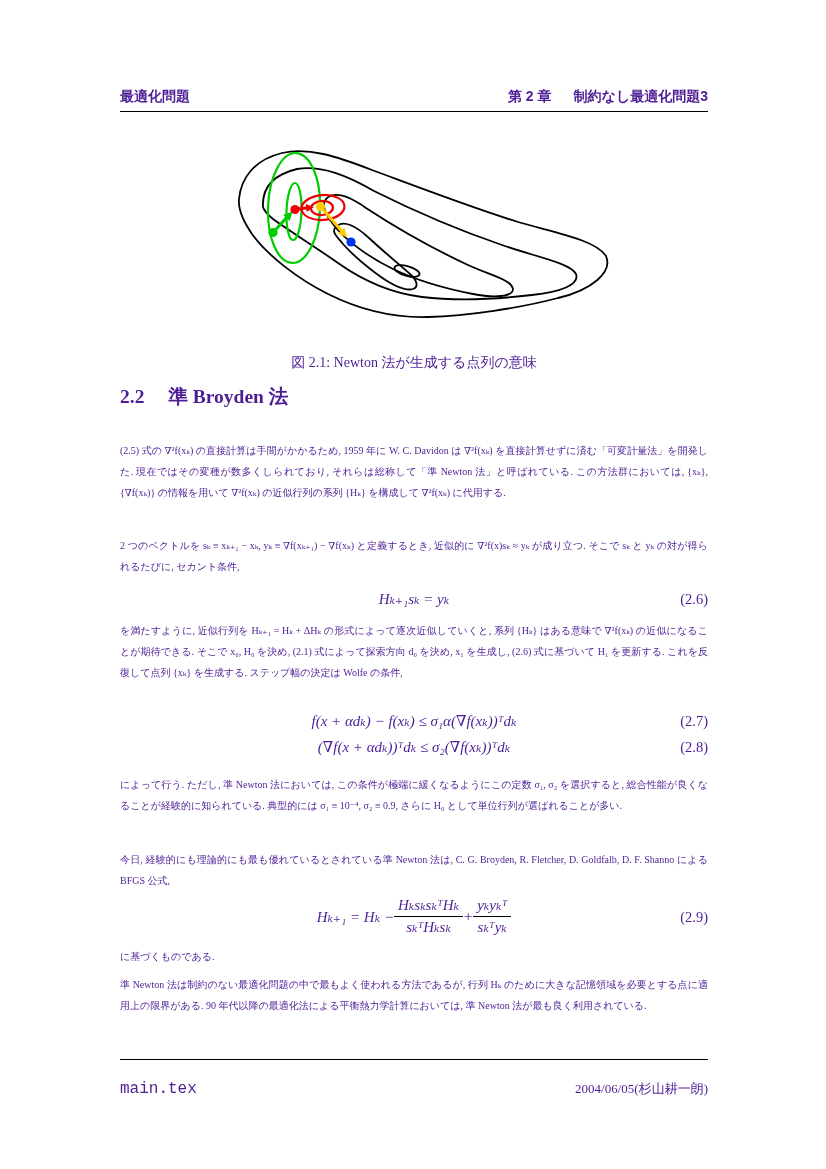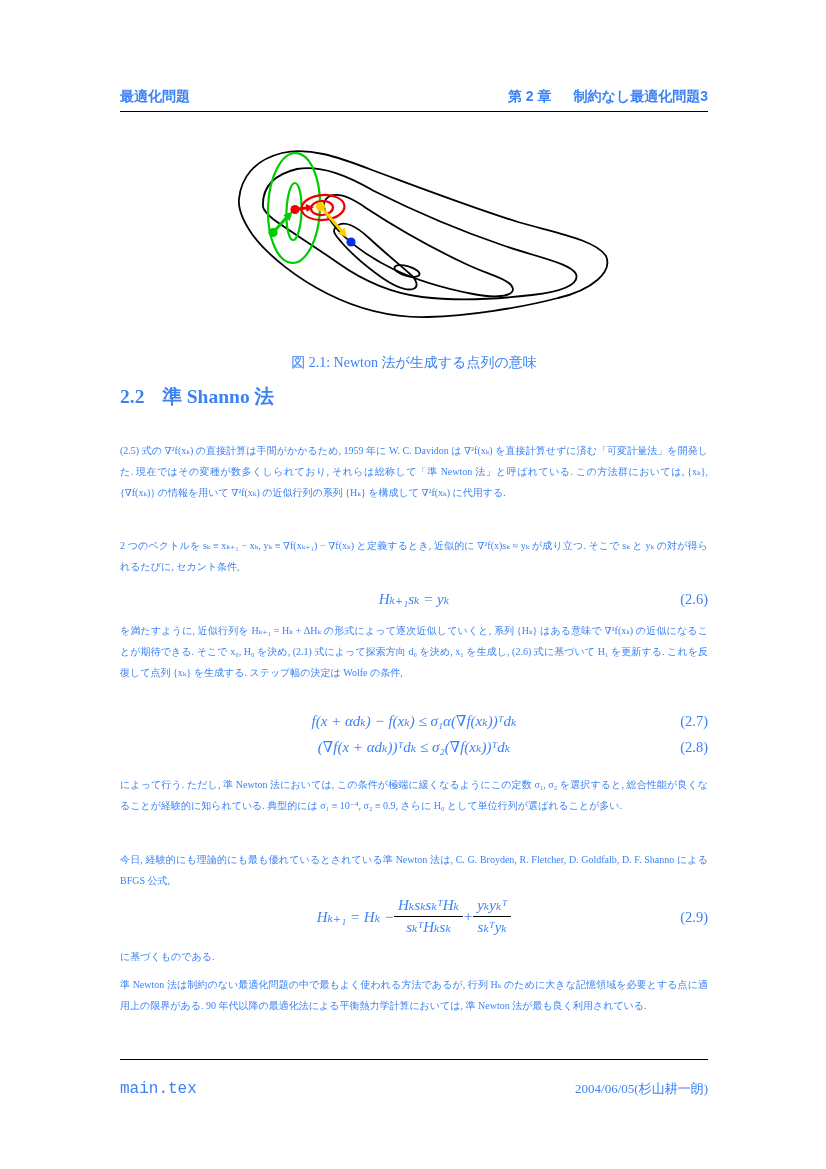--- a/index.html
+++ b/index.html
@@ -1,20 +1,20 @@
 <!DOCTYPE html>
 <html><head>
 <meta charset="utf-8">
 <style>
   html,body { margin:0; padding:0; background:#e8e8e8; }
   .page {
     position:relative; width:826px; height:1169px; margin:0 auto;
     background:#ffffff;
     font-family:"Liberation Serif","DejaVu Serif",serif;
-    color:#3b82f6;
+    color:#4c1d95;
   }
   
   .header {
     position:absolute; top:88px; left:120px; width:588px;
     display:flex; align-items:baseline;
     font-family:"Liberation Sans","DejaVu Sans",sans-serif;
     font-weight:bold; font-size:14px; line-height:16px;
     border-bottom:1.5px solid #000; padding-bottom:7px;
   }
   .header .h-left { flex:1; }
@@ -25,21 +25,21 @@
   .fig-caption {
     position:absolute; top:354px; left:120px; width:588px;
     text-align:center; font-size:14px;
   }
   
   .section-heading {
     position:absolute; top:383px; left:120px; width:588px;
     font-weight:bold; font-size:19.5px;
     font-family:"Liberation Serif","DejaVu Serif",serif;
   }
-  .section-heading .sec-num { margin-right:18px; }
+  .section-heading .sec-num { margin-right:24px; }
   
   .para {
     position:absolute; left:120px; width:588px;
     font-size:10px; line-height:21px;
     text-align:justify;
   }
   .p1 { top:440px; }
   .p2 { top:535px; }
   .p3 { top:620px; }
   .p4 { top:774px; }
@@ -150,21 +150,21 @@
 
     <circle cx="273" cy="232.5" r="4.6" fill="#00cc00"></circle>
     <circle cx="295" cy="209.5" r="4.6" fill="#ee0000"></circle>
     <circle cx="320.5" cy="206.5" r="4.6" fill="#ffcc00"></circle>
     <circle cx="351" cy="242" r="4.6" fill="#0033ee"></circle>
   </svg>
 
   <div class="fig-caption">図 2.1: Newton 法が生成する点列の意味</div>
 
   <div class="section-heading">
-    <span class="sec-num">2.2</span><span class="sec-title">準 Shanno 法</span>
+    <span class="sec-num">2.2</span><span class="sec-title">準 Broyden 法</span>
   </div>
 
   <div class="para p1">(2.5) 式の ∇²f(xₖ) の直接計算は手間がかかるため, 1959 年に W. C. Davidon は ∇²f(xₖ) を直接計算せずに済む「可変計量法」を開発した. 現在ではその変種が数多くしられており, それらは総称して「準 Newton 法」と呼ばれている. この方法群においては, {xₖ}, {∇f(xₖ)} の情報を用いて ∇²f(xₖ) の近似行列の系列 {Hₖ} を構成して ∇²f(xₖ) に代用する.</div>
   <div class="para p2">2 つのベクトルを sₖ ≡ xₖ₊₁ − xₖ, yₖ ≡ ∇f(xₖ₊₁) − ∇f(xₖ) と定義するとき, 近似的に ∇²f(x)sₖ ≈ yₖ が成り立つ. そこで sₖ と yₖ の対が得られるたびに, セカント条件,</div>
 
   <div class="eq-row eq26">
     <div class="eq-body">Hₖ₊₁sₖ = yₖ</div>
     <span class="eq-label">(2.6)</span>
   </div>
 

